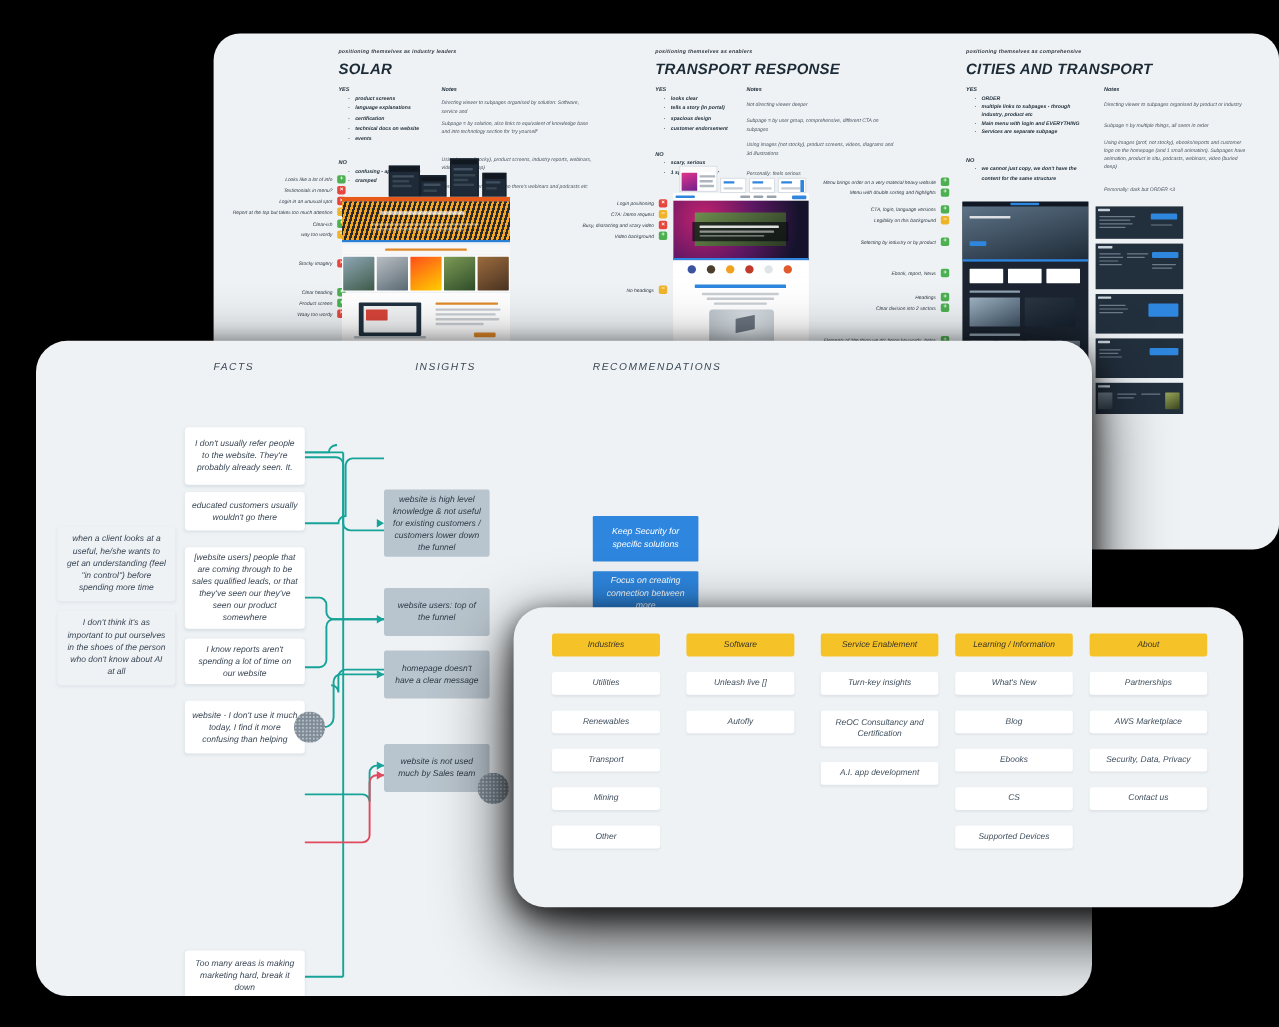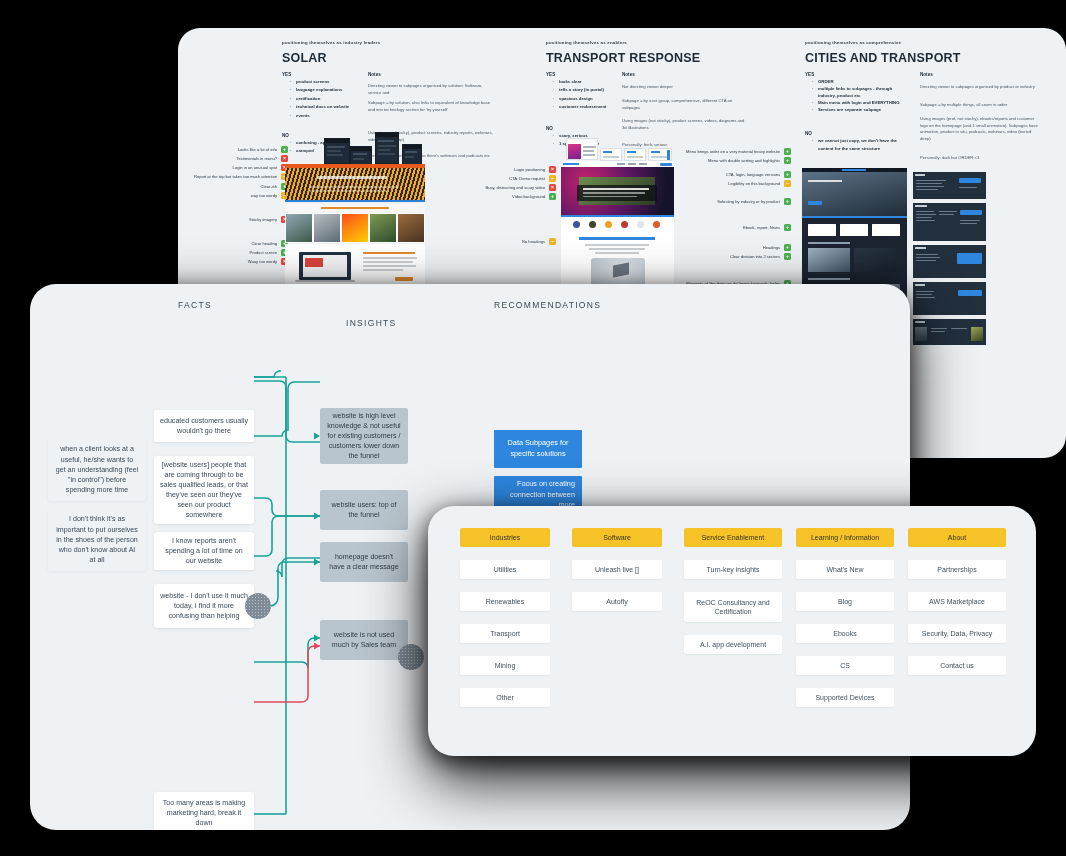--- a/index.html
+++ b/index.html
@@ -2,21 +2,21 @@
 <html><head>
 <meta charset="utf-8">
 <style>
   * { box-sizing: border-box; margin: 0; padding: 0; }
   html, body {
     width: 1066px; height: 856px;
     background: #000000;
     font-family: "Liberation Sans", sans-serif;
     overflow: hidden;
   }
-  #stage { position: relative; width: 1066px; height: 856px; background:#000; }
+  #stage { position: relative; width: 1066px; height: 856px; background:#000;font-style:italic; }
 
   
   .card {
     position: absolute;
     background: #eef2f5;
     border-radius: 26px;
     box-shadow: 0 24px 60px rgba(0,0,0,.85), 0 6px 22px rgba(0,0,0,.7);
     overflow: hidden;
   }
   #card-audit   { left: 178px; top: 28px;  width: 888px; height: 430px; border-radius: 22px; }
@@ -524,21 +524,21 @@
           <div class="ph" style="left:38px;top:9px;width:16px;height:1.2px;background:#6c7b89;"></div>
           <div class="ph" style="left:58px;top:8px;width:12px;height:14px;background:linear-gradient(150deg,#9aa95a,#3b4420);"></div>
         </div>
       </div>
     </div>
   </div>
 
   <div class="card" id="card-journey">
 
     <div class="col-head" style="left:148px; top:16px;">FACTS</div>
-    <div class="col-head" style="left:316px; top:34px;">INSIGHTS</div>
+    <div class="col-head" style="left:316px; top:16px;">INSIGHTS</div>
     <div class="col-head" style="left:464px; top:16px;">RECOMMENDATIONS</div>
 
     <svg class="wires" width="880" height="546">
       <g fill="none" stroke="#17a398" stroke-width="1.6">
 
         <path d="M224,97 H250 a6,6 0 0 1 6,6 V152 a6,6 0 0 0 6,6 H290"></path>
 
         <path d="M224,93 H244 a6,6 0 0 1 6,-6 V86"></path>
         <path d="M224,93 H256"></path>
 
@@ -567,33 +567,34 @@
         <polygon points="290,354 284,350.5 284,357.5"></polygon>
       </g>
       <g fill="#e04a5f">
         <polygon points="290,362 284,358.5 284,365.5"></polygon>
       </g>
     </svg>
 
     <div class="quote-box" style="left:18px; top:155px; width:98px; height:62px;">when a client looks at a useful, he/she wants to get an understanding (feel "in control") before spending more time</div>
     <div class="quote-box" style="left:18px; top:225px; width:98px; height:62px;">I don't think it's as important to put ourselves in the shoes of the person who don't know about AI at all</div>
 
+    <div class="fact-box" style="left:124px; top:72px;  width:100px; height:48px;">I don't usually refer people to the website. They're probably already seen. It.</div>
     <div class="fact-box" style="left:124px; top:126px; width:100px; height:32px;">educated customers usually wouldn't go there</div>
     <div class="fact-box" style="left:124px; top:172px; width:100px; height:68px;">[website users] people that are coming through to be sales qualified leads, or that they've seen our they've seen our product somewhere</div>
     <div class="fact-box" style="left:124px; top:248px; width:100px; height:38px;">I know reports aren't spending a lot of time on our website</div>
     <div class="fact-box" style="left:124px; top:300px; width:100px; height:44px;">website - I don't use it much today, I find it more confusing than helping</div>
     <div class="fact-box" style="left:124px; top:508px; width:100px; height:42px;">Too many areas is making marketing hard, break it down</div>
 
     <div class="insight-box" style="left:290px; top:124px; width:88px; height:56px;">website is high level knowledge &amp; not useful for existing customers / customers lower down the funnel</div>
     <div class="insight-box" style="left:290px; top:206px; width:88px; height:40px;">website users: top of the funnel</div>
     <div class="insight-box" style="left:290px; top:258px; width:88px; height:40px;">homepage doesn't have a clear message</div>
     <div class="insight-box" style="left:290px; top:336px; width:88px; height:40px;">website is not used much by Sales team</div>
 
-    <div class="rec-box" style="left:464px; top:146px; width:88px; height:38px;">Data Subpages for specific solutions</div>
-    <div class="rec-box" style="left:464px; top:192px; width:88px; height:38px;text-align:right;">Focus on creating connection between more</div>
+    <div class="rec-box" style="left:464px; top:146px; width:88px; height:38px;">Keep Security for specific solutions</div>
+    <div class="rec-box" style="left:464px; top:192px; width:88px; height:38px;">Focus on creating connection between more</div>
 
     <div class="dot-node" style="left:215px; top:309px;"></div>
     <div class="dot-node" style="left:368px; top:360px;"></div>
   </div>
 
   <div class="card" id="card-sitemap">
     <div class="sm-col" style="left:32px;">
       <div class="sm-head">Industries</div>
       <div class="sm-item">Utilities</div>
       <div class="sm-item">Renewables</div>

